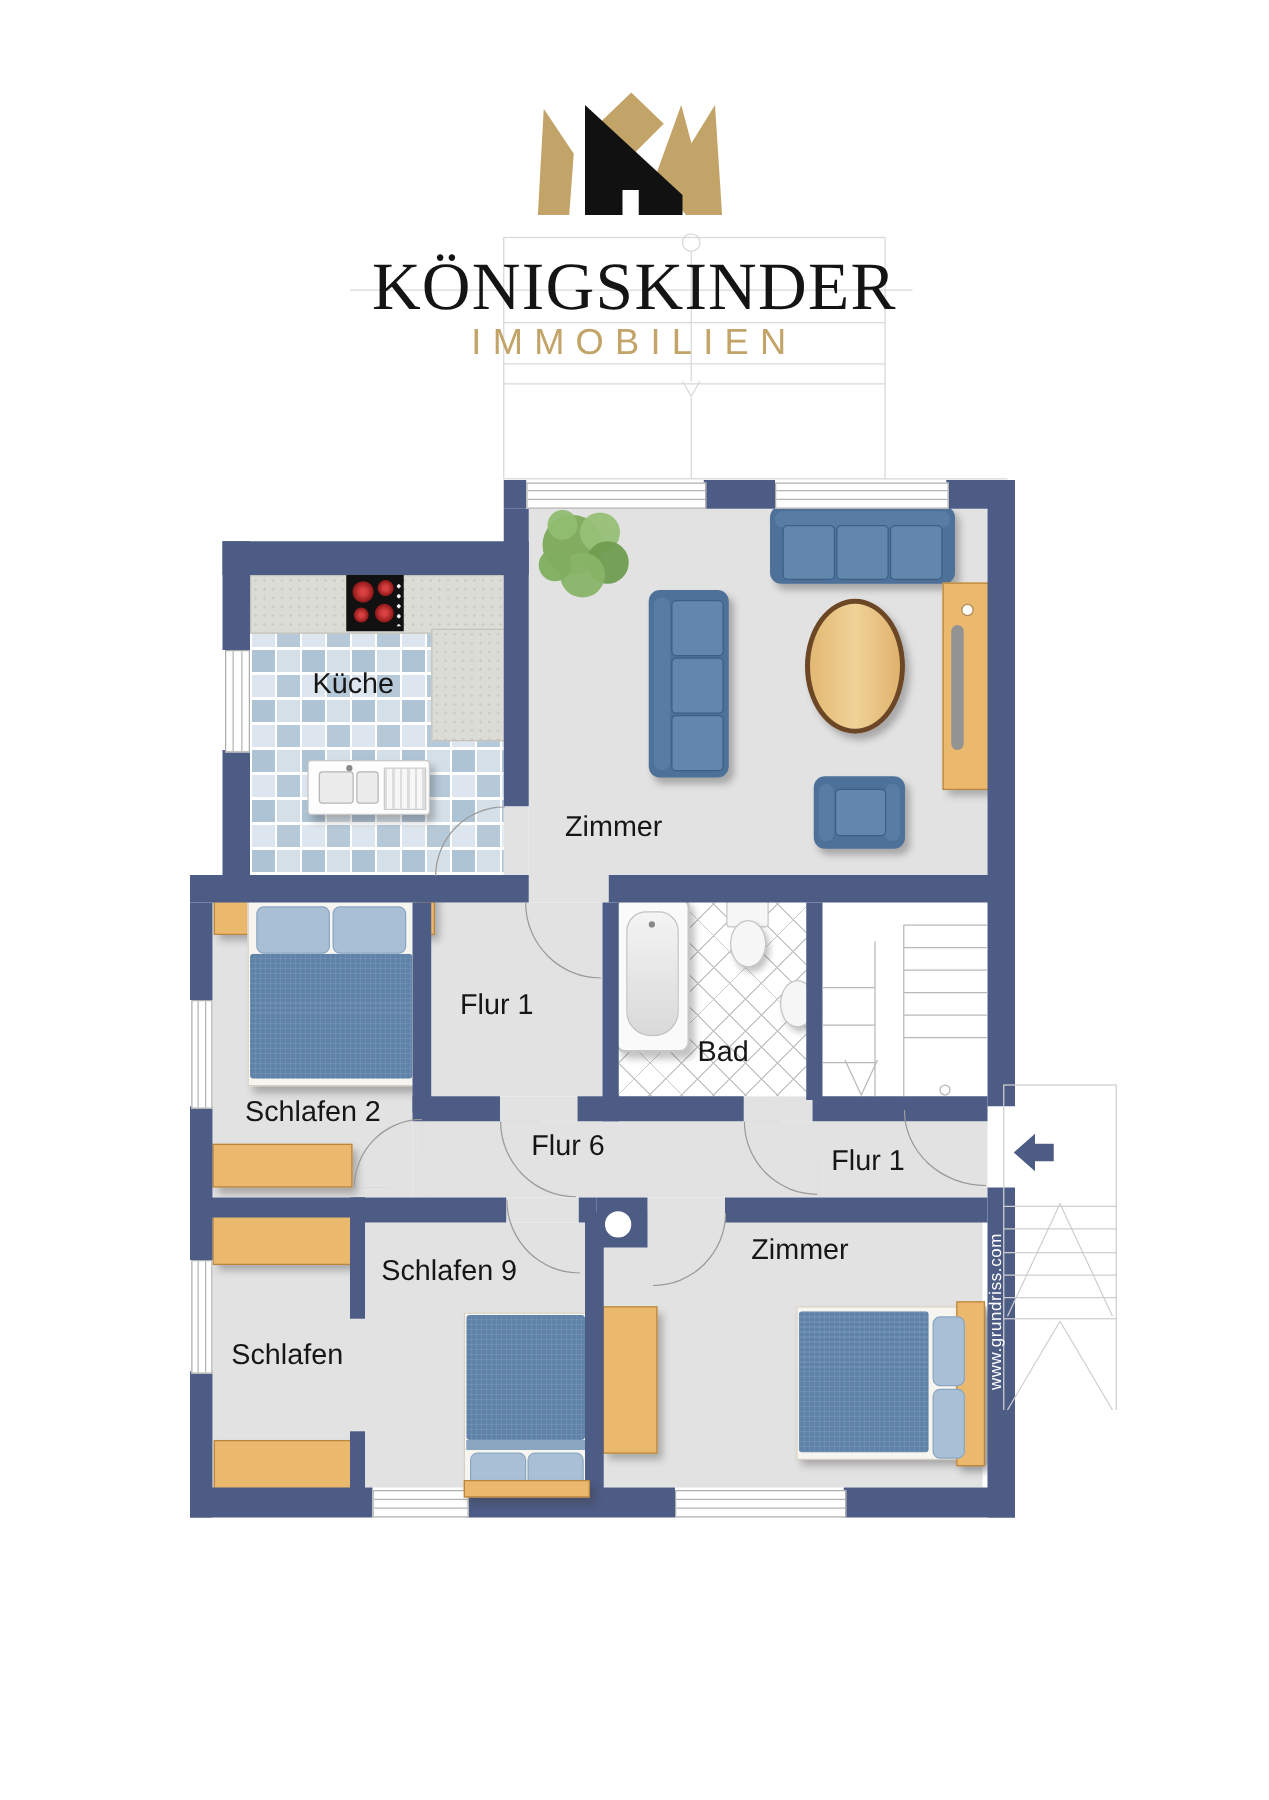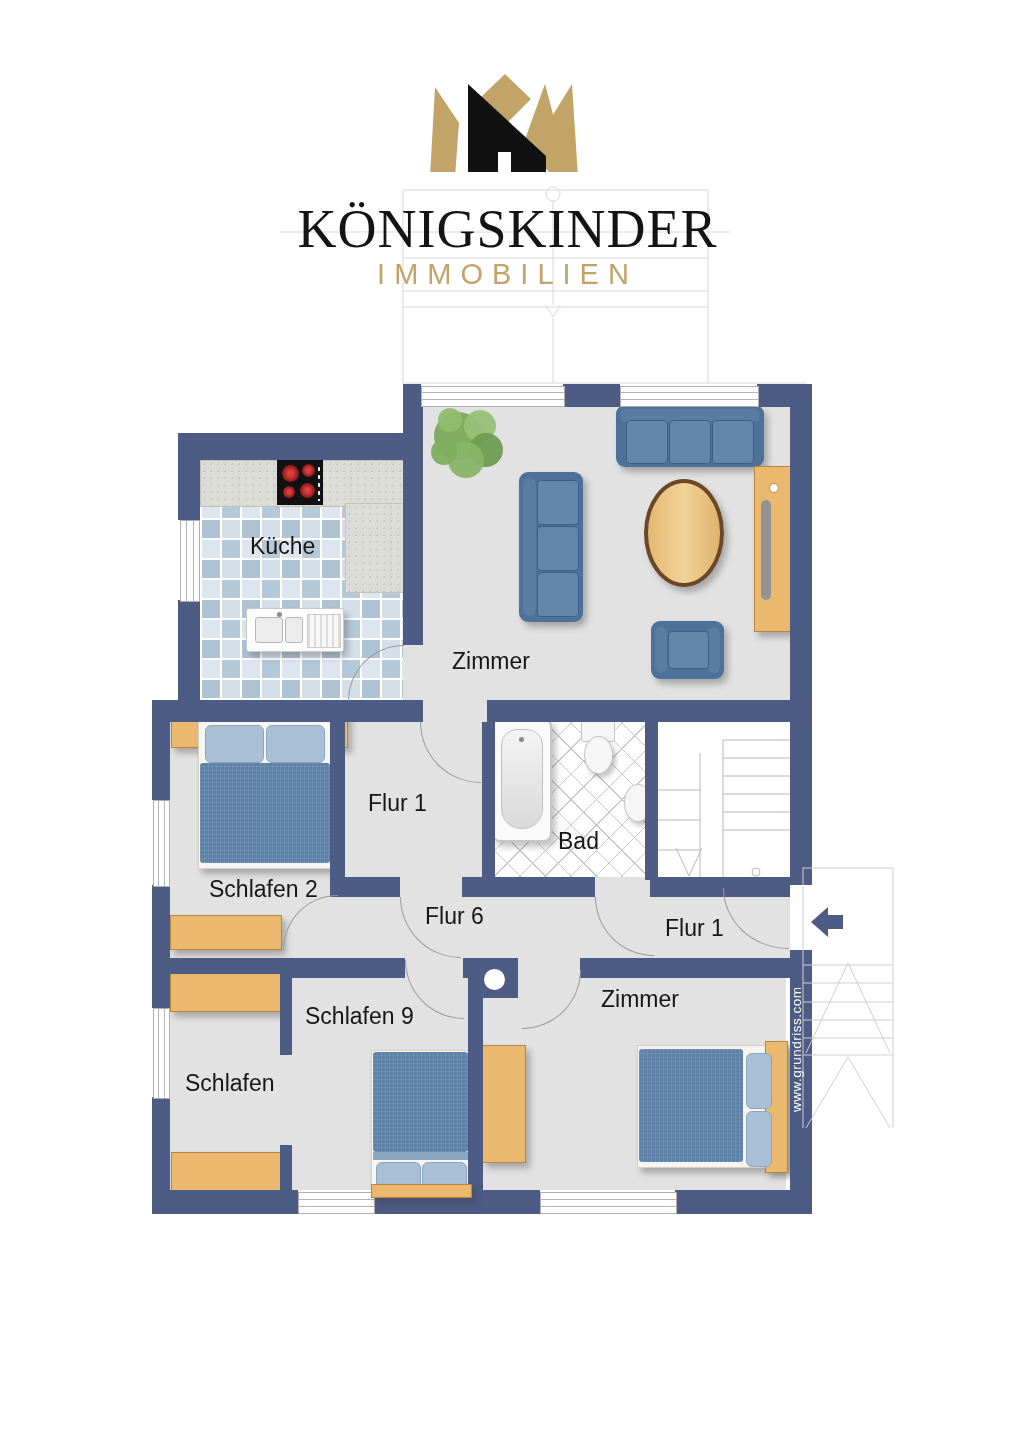--- a/index.html
+++ b/index.html
@@ -269,21 +269,21 @@
       <line x1="708" y1="383" x2="806" y2="383"></line>
     </g>
 
     <polygon points="843,915 828,915 828,907 811,922 828,937 828,929 843,929" fill="var(--wall,#4d5c85)"></polygon>
   </svg>
 
   <div class="lbl" style="left:250px;top:533px">Küche</div>
   <div class="lbl" style="left:452px;top:648px">Zimmer</div>
   <div class="lbl" style="left:368px;top:790px">Flur 1</div>
   <div class="lbl" style="left:558px;top:828px">Bad</div>
-  <div class="lbl" style="left:209px;top:876px">Schlafen 2</div>
+  <div class="lbl" style="left:196px;top:876px">Schlafen 2</div>
   <div class="lbl" style="left:425px;top:903px">Flur 6</div>
   <div class="lbl" style="left:665px;top:915px">Flur 1</div>
   <div class="lbl" style="left:185px;top:1070px">Schlafen</div>
   <div class="lbl" style="left:305px;top:1003px">Schlafen 9</div>
   <div class="lbl" style="left:601px;top:986px">Zimmer</div>
 
   <div id="watermark">www.grundriss.com</div>
 
 </div>
 

